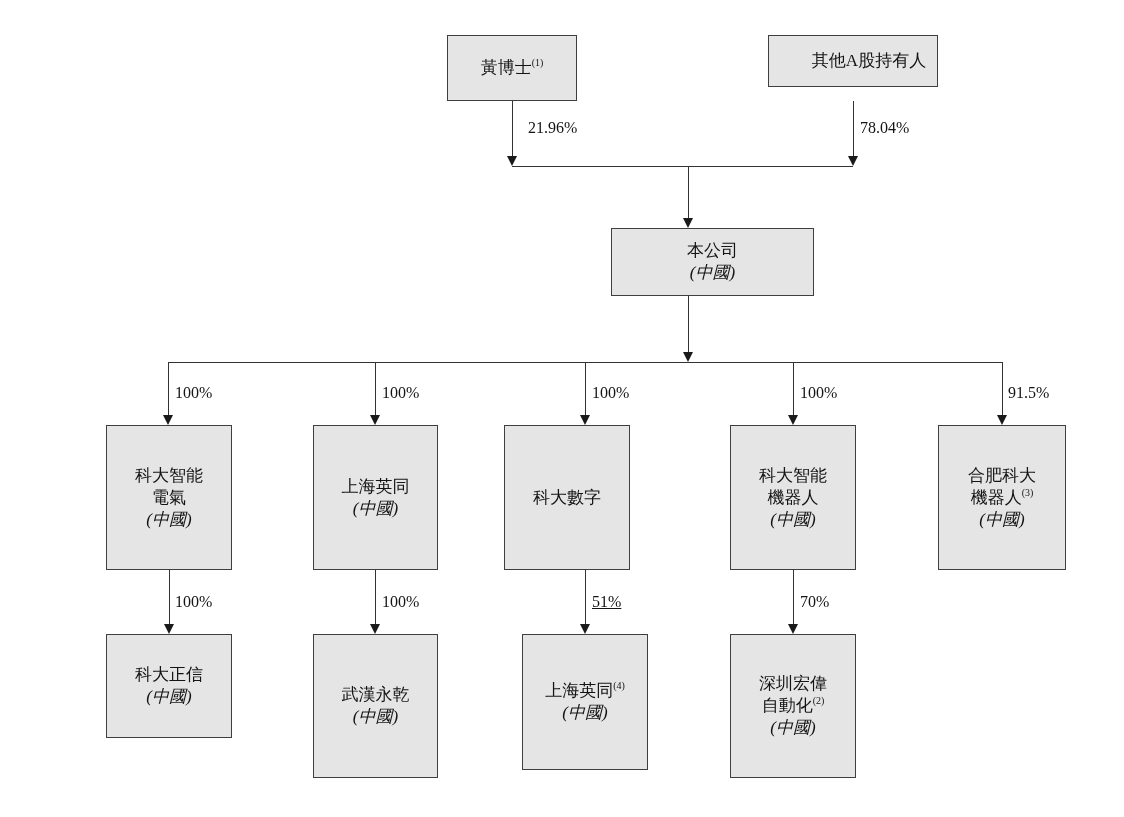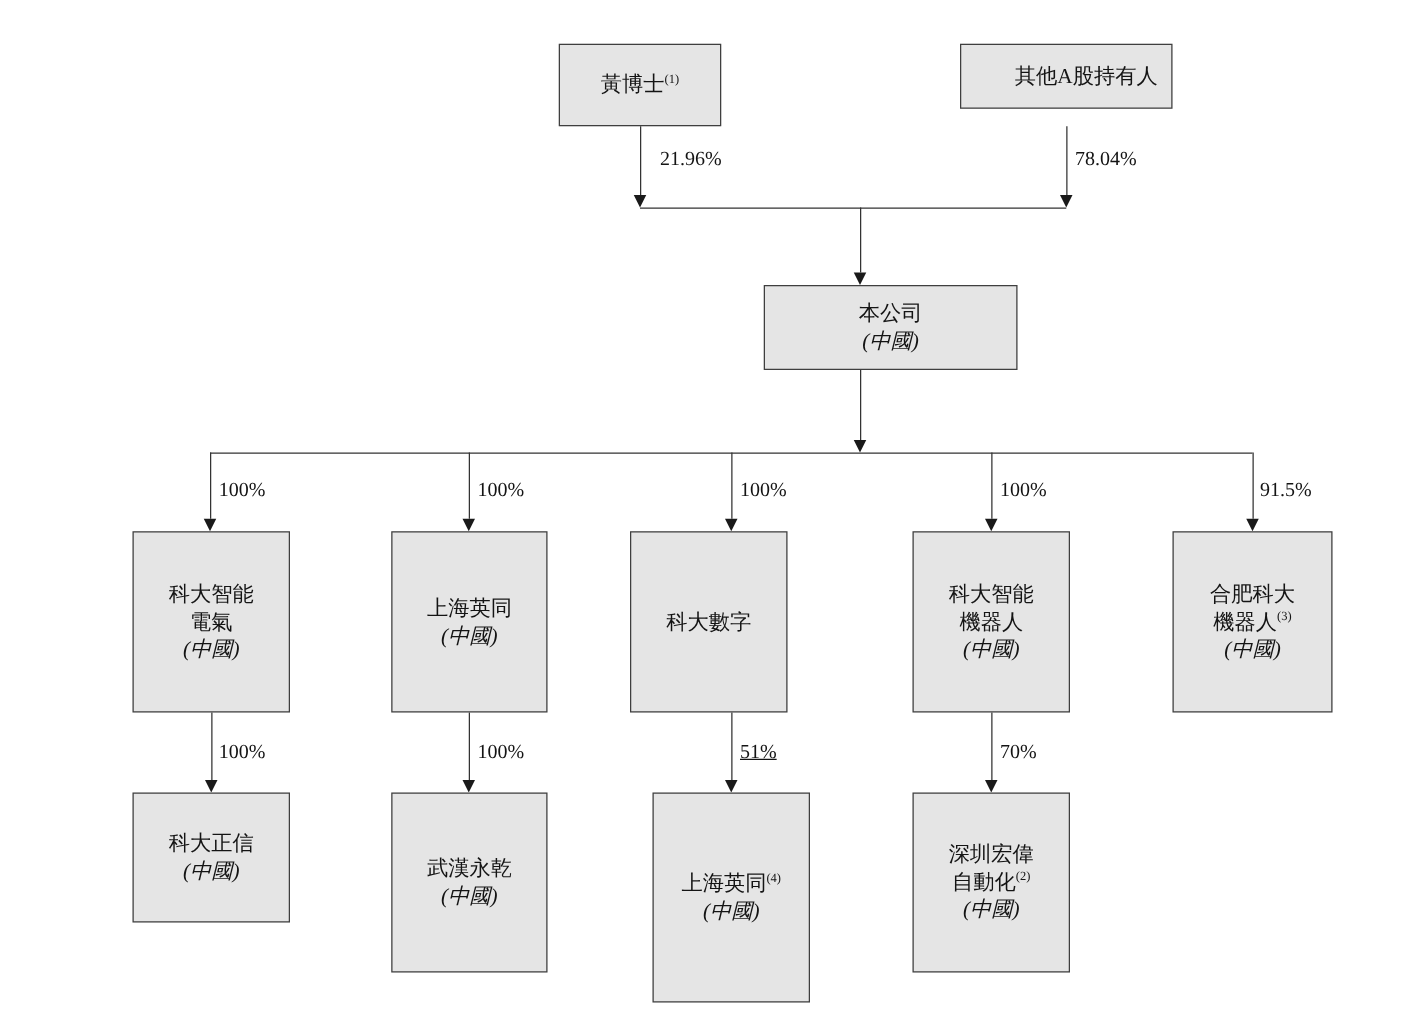--- a/index.html
+++ b/index.html
@@ -148,21 +148,21 @@
   <div class="node" style="left:106px; top:634px; width:126px; height:104px;">
     <div>科大正信</div>
     <div class="juris">(中國)</div>
   </div>
 
   <div class="node" style="left:313px; top:634px; width:125px; height:144px;">
     <div>武漢永乾</div>
     <div class="juris">(中國)</div>
   </div>
 
-  <div class="node" style="left:522px; top:634px; width:126px; height:168px;">
+  <div class="node" style="left:522px; top:634px; width:126px; height:136px;">
     <div><span>上海英同</span><sup class="fn">(4)</sup></div>
     <div class="juris">(中國)</div>
   </div>
 
   <div class="node" style="left:730px; top:634px; width:126px; height:144px;text-align:center;">
     <div>深圳宏偉</div>
     <div><span>自動化</span><sup class="fn">(2)</sup></div>
     <div class="juris">(中國)</div>
   </div>
 

